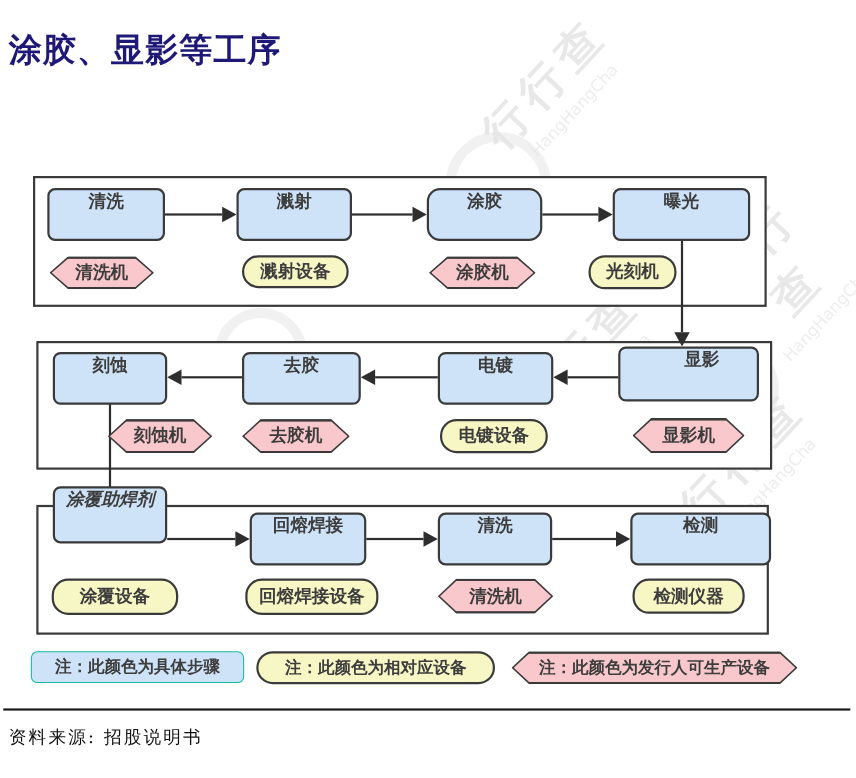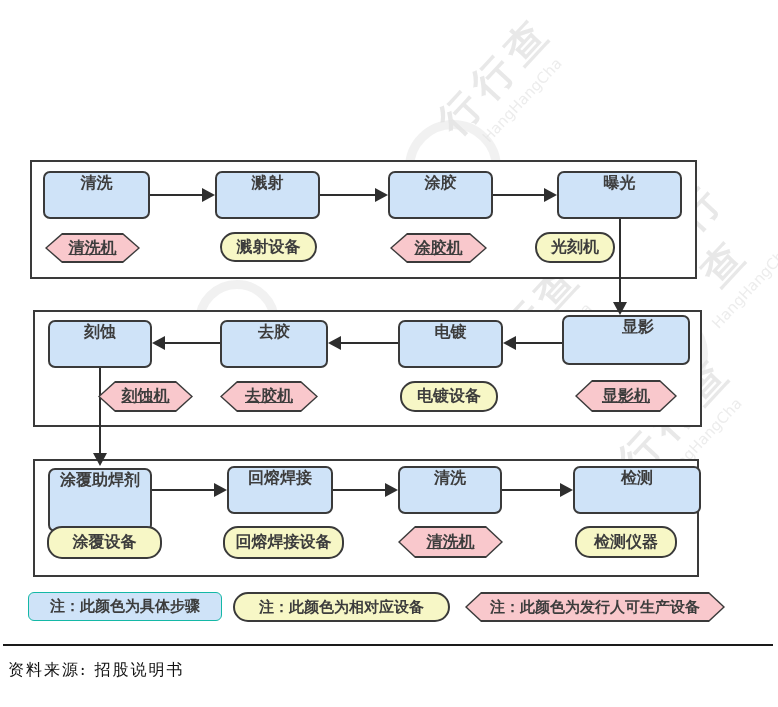--- a/index.html
+++ b/index.html
@@ -36,21 +36,21 @@
     position:absolute;background:#cfe3f8;border:2px solid #3a3a3a;
     border-radius:7px;display:flex;align-items:flex-start;justify-content:center;
     font-weight:bold;font-size:16px;color:#3d3d3d;z-index:3;box-sizing:border-box;
   }
   
   .equip{
     position:absolute;display:flex;align-items:center;justify-content:center;
     font-weight:bold;font-size:16px;color:#3d3d3d;z-index:3;box-sizing:border-box;
   }
   .pill{background:#f7f7c6;border:2px solid #3a3a3a;border-radius:15px;}
-  .hex{background:#3a3a3a;text-decoration:underline;}
+  .hex{background:#3a3a3a;}
   .hex{clip-path:polygon(17px 0,calc(100% - 17px) 0,100% 50%,calc(100% - 17px) 100%,17px 100%,0 50%);}
   .hex::before{
     content:"";position:absolute;left:2px;top:2px;right:2px;bottom:2px;background:#f9c8cc;
     clip-path:polygon(15px 0,calc(100% - 15px) 0,100% 50%,calc(100% - 15px) 100%,15px 100%,0 50%);
   }
   .hex span{position:relative;z-index:1;}
   
   .arw{position:absolute;background:#2e2e2e;z-index:2;}
   .arw.h{height:2px;}
   .arw.v{width:2px;}
@@ -76,20 +76,21 @@
   .source{
     position:absolute;left:8px;top:660px;z-index:3;
     font-family:"DejaVu Serif","Liberation Serif",serif;
     font-size:16px;color:#111111;letter-spacing:2px;
   }
 </style>
 </head>
 <body>
 
 <div class="title">
+  <div>涂胶、显影等工序</div>
 </div>
 
 <div class="wm" style="left:430px;top:45px;">
   <span class="cn">行行查</span>
   <span class="en">HangHangCha</span>
 </div>
 <div class="wm" style="left:645px;top:185px;">
   <span class="cn">行行查</span>
   <span class="en">HangHangCha</span>
 </div>
@@ -108,21 +109,21 @@
 <div class="grp" style="left:30px;top:160px;width:663px;height:115px;"></div>
 <div class="grp" style="left:33px;top:310px;width:665px;height:113px;"></div>
 <div class="grp" style="left:33px;top:459px;width:662px;height:114px;"></div>
 
 <div class="step" style="left:43px;top:171px;width:107px;height:48px;">
   <span>清洗</span>
 </div>
 <div class="step" style="left:215px;top:171px;width:105px;height:48px;">
   <span>溅射</span>
 </div>
-<div class="step" style="left:388px;top:171px;width:105px;height:48px;">
+<div class="step" style="left:388px;top:171px;width:105px;height:48px;border-radius:12px;">
   <span>涂胶</span>
 </div>
 <div class="step" style="left:557px;top:171px;width:125px;height:48px;">
   <span>曝光</span>
 </div>
 
 <div class="equip hex" style="left:45px;top:233px;width:95px;height:30px;">
   <span>清洗机</span>
 </div>
 <div class="equip pill" style="left:220px;top:232px;width:97px;height:30px;">
@@ -182,21 +183,21 @@
     <div class="head head-l"></div>
   </div>
 <div class="arw h" style="left:165px;top:342px;width:55px;">
     <div class="head head-l"></div>
   </div>
 
 <div class="arw v" style="left:99px;top:366px;height:87px;">
     <div class="head head-d"></div>
   </div>
 
-<div class="step" style="left:48px;top:468px;width:104px;height:64px;">
+<div class="step" style="left:48px;top:442px;width:104px;height:52px;font-style:italic;">
   <span>涂覆助焊剂</span>
 </div>
 <div class="step" style="left:227px;top:466px;width:106px;height:48px;">
   <span>回熔焊接</span>
 </div>
 <div class="step" style="left:398px;top:466px;width:104px;height:48px;">
   <span>清洗</span>
 </div>
 <div class="step" style="left:573px;top:466px;width:128px;height:48px;">
   <span>检测</span>

